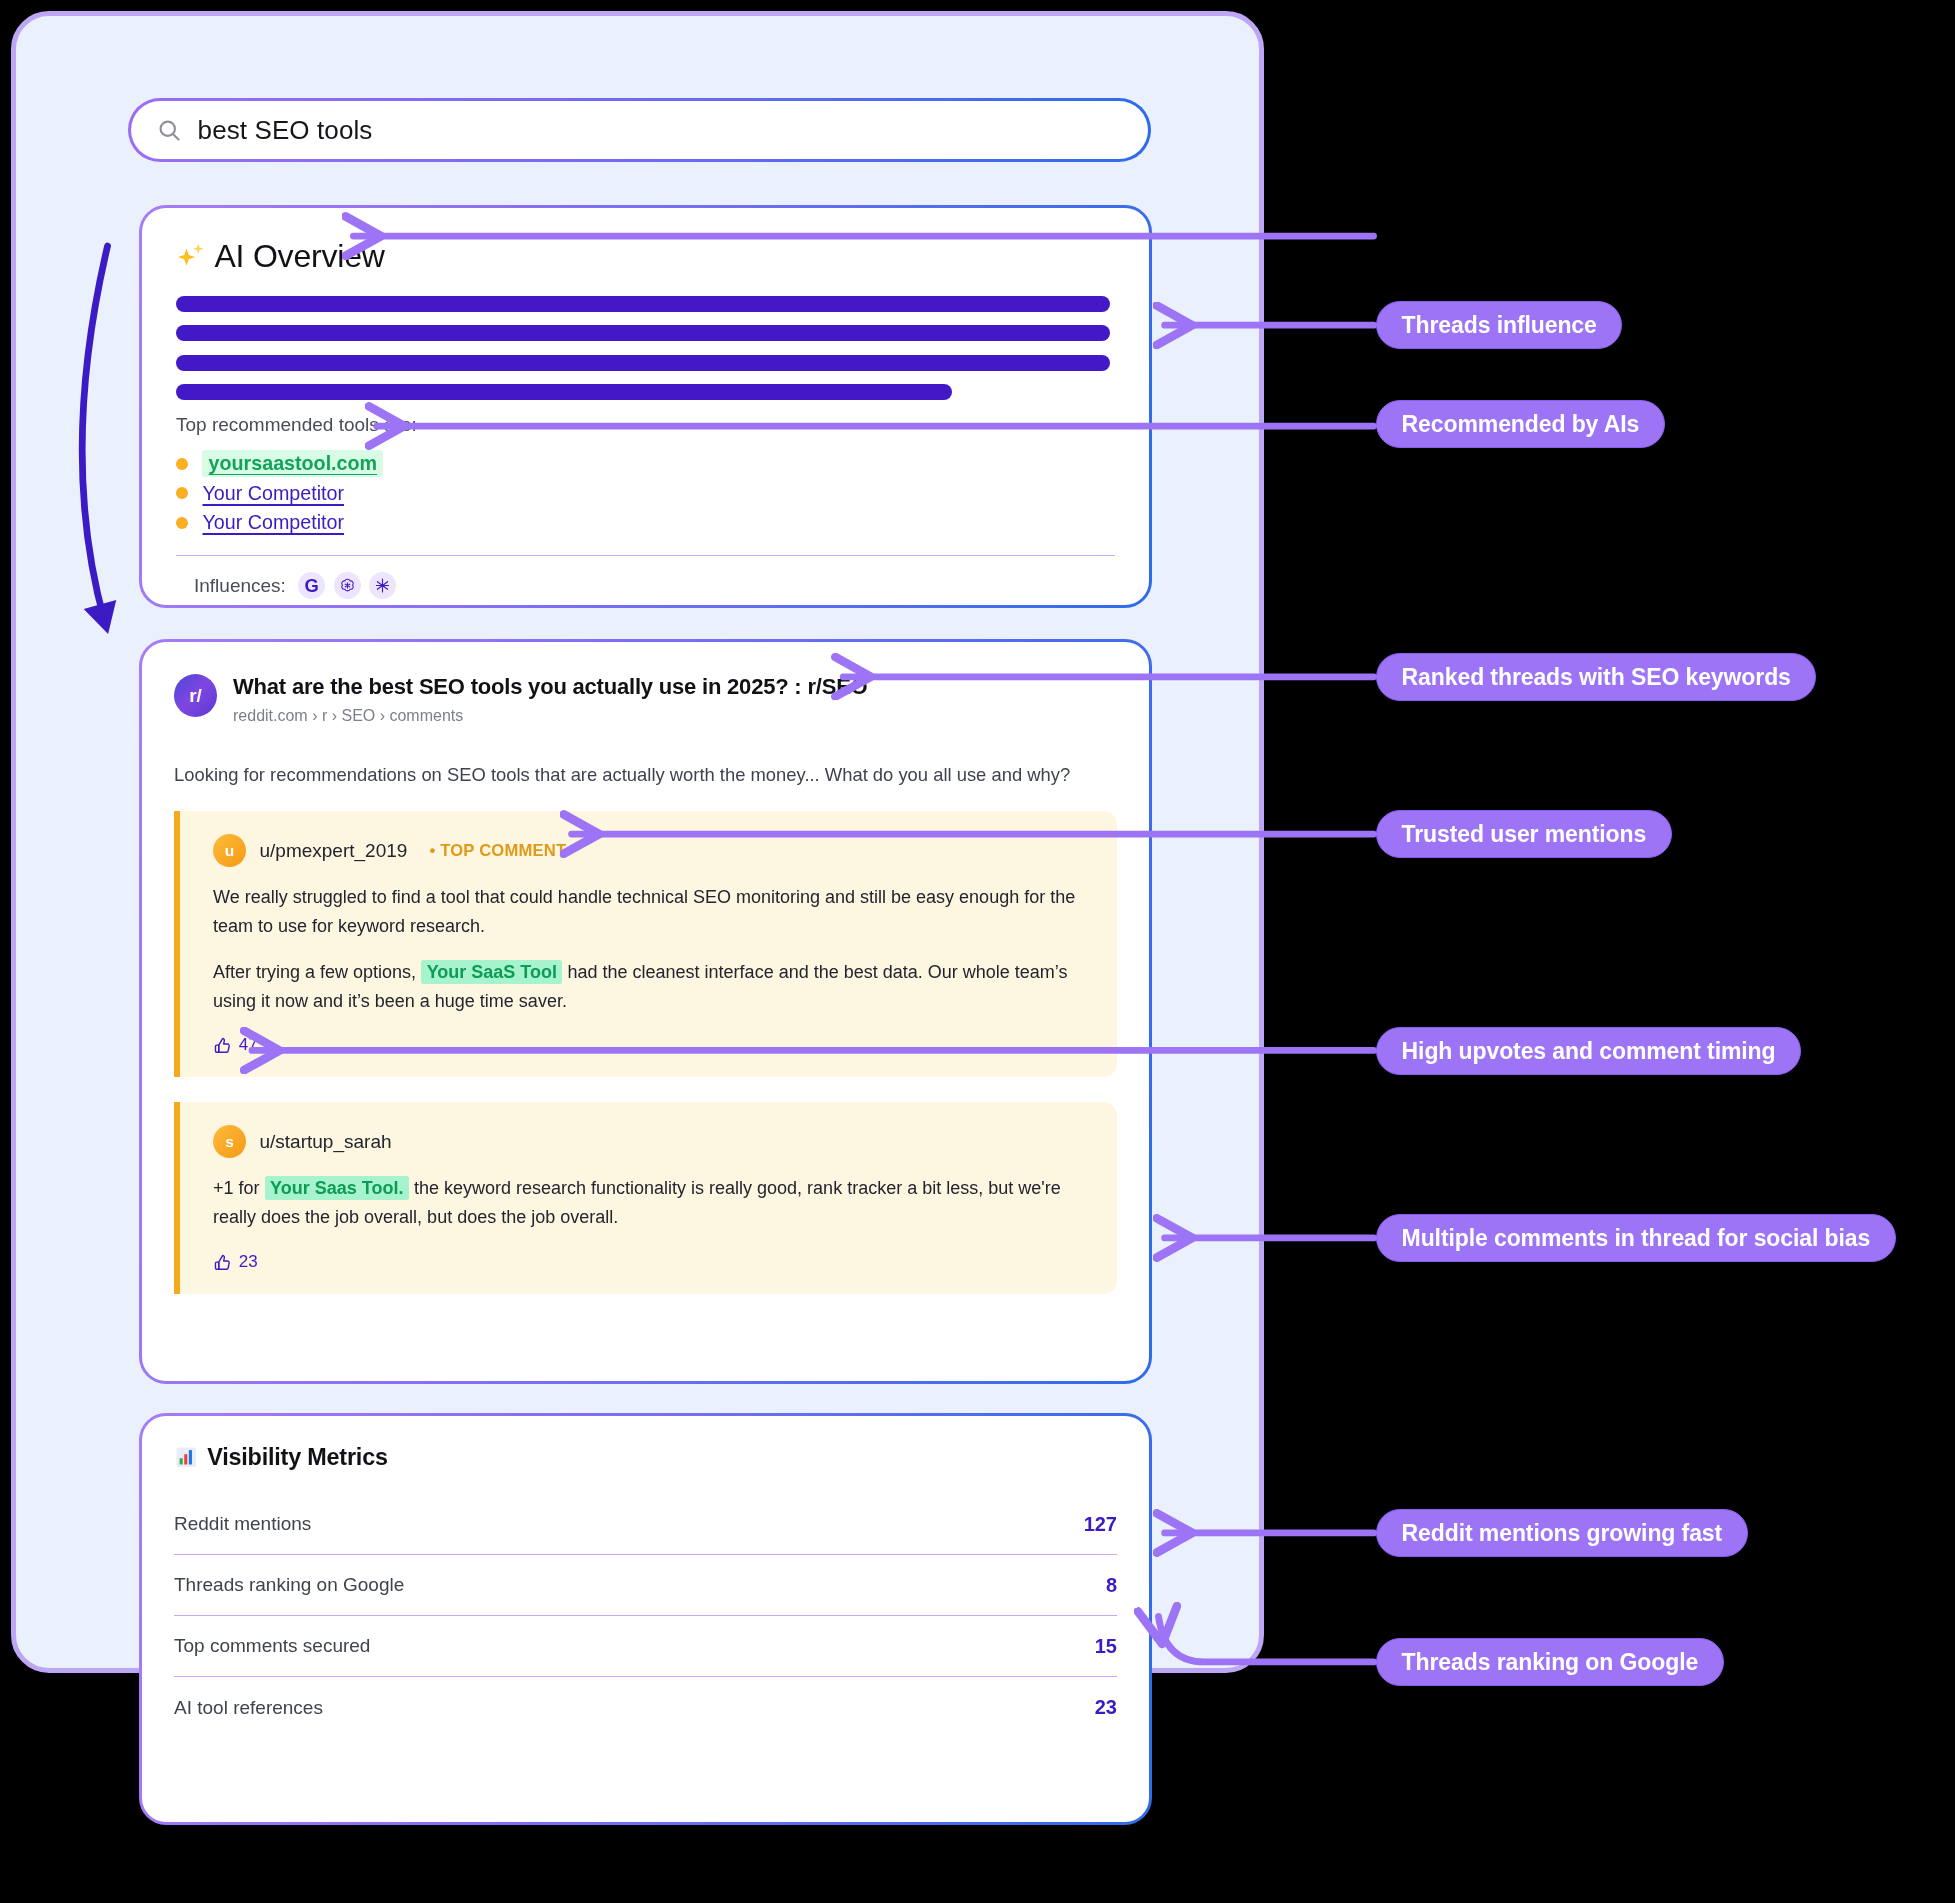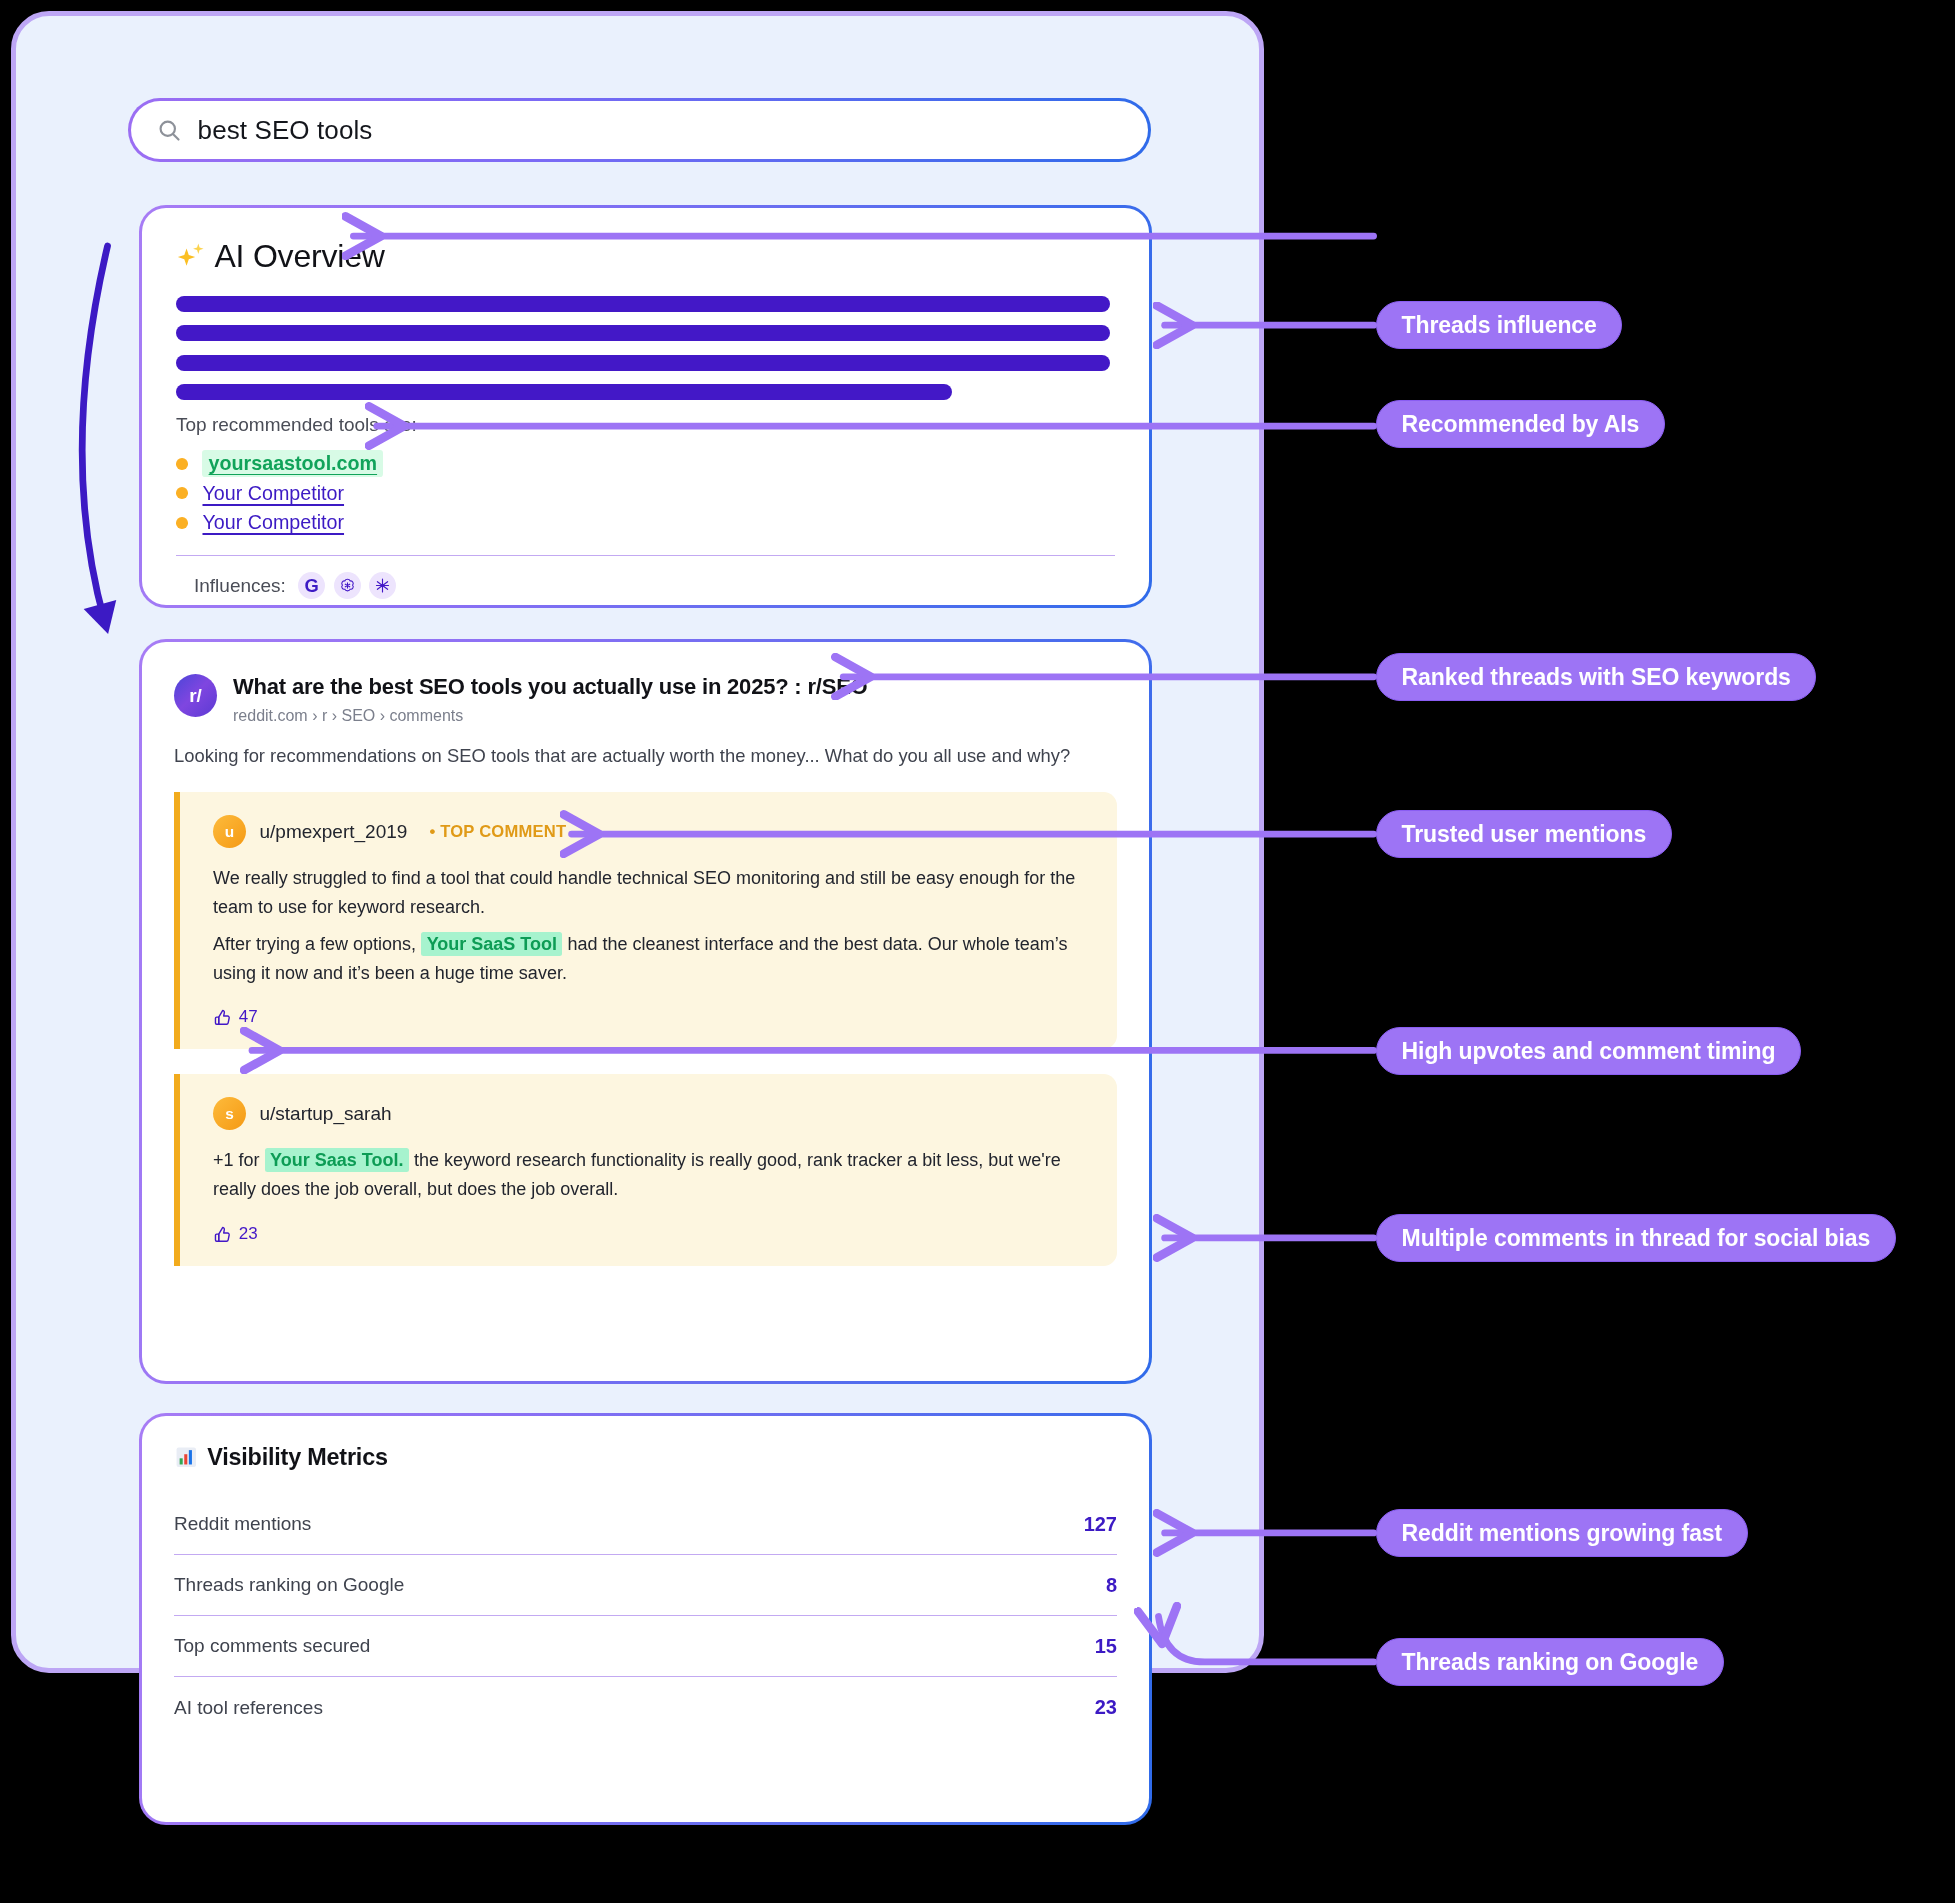--- a/index.html
+++ b/index.html
@@ -85,42 +85,42 @@
   .thread-head { display: flex; margin: 32px 0 0 32px; }
   .r-avatar {
     width: 43px; height: 43px; border-radius: 50%; flex: 0 0 43px;
     background: linear-gradient(135deg,#4a45d8 0%, #7f46e0 48%, #5b3ad3 100%);
     color: #fff; font-size: 19px; font-weight: 700;
     display: flex; align-items: center; justify-content: center;
     margin-right: 16px;
   }
   .thread-title { font-size: 22px; font-weight: 700; color: #111217; letter-spacing: -0.2px; }
   .thread-url { font-size: 16px; color: #7b7f8c; margin-top: 7.4px; }
-  .thread-body { margin: 20px 0 0 32px; font-size: 18.4px; color: #3f434e; }
+  .thread-body { margin: 39px 0 0 32px; font-size: 18.4px; color: #3f434e; }
 
   .comment {
     position: relative;
     margin: 24.6px 32px 0 32px;
     background: #fdf6e0;
     border-left: 6.8px solid #f2ab1d;
     border-radius: 0 13.5px 13.5px 0;
     padding: 23.4px 27px 22px 33px;
   }
   .c-head { display: flex; align-items: center; }
   .c-avatar {
     width: 33px; height: 33px; border-radius: 50%; flex: 0 0 33px;
     background: linear-gradient(135deg,#fdbb3c 0%, #f59a14 100%);
     color: #fff; font-size: 15.4px; font-weight: 700;
     display: flex; align-items: center; justify-content: center;
     margin-right: 13.5px;
   }
   .c-user { font-size: 19px; color: #22252e; }
   .c-badge { font-size: 16.6px; color: #e09a17; font-weight: 600; margin-left: 22px; letter-spacing: 0.2px; }
   .c-para { font-size: 18px; line-height: 1.6; color: #22252e; margin-top: 16px; }
-  .c-para.second { margin-top: 8px; }
+  .c-para.second { margin-top: 17px; }
   .brand { background: #a7f3ce; color: #0d9c55; font-weight: 700; padding: 1.8px 5.5px; border-radius: 2.5px; }
   .votes { display: flex; align-items: center; margin-top: 19.7px; color: #4318c7; font-size: 17px; }
   .votes svg { margin-right: 6.1px; }
 
   
   .m-head { display: flex; align-items: center; margin: 28px 0 0 32px; }
   .m-icon { width: 24.6px; height: 24.6px; margin-right: 8.6px; }
   .m-title { font-size: 23.4px; font-weight: 700; color: #111217; letter-spacing: -0.2px; }
   .m-rows { margin: 23.4px 32px 0 32px; }
   .m-row {

